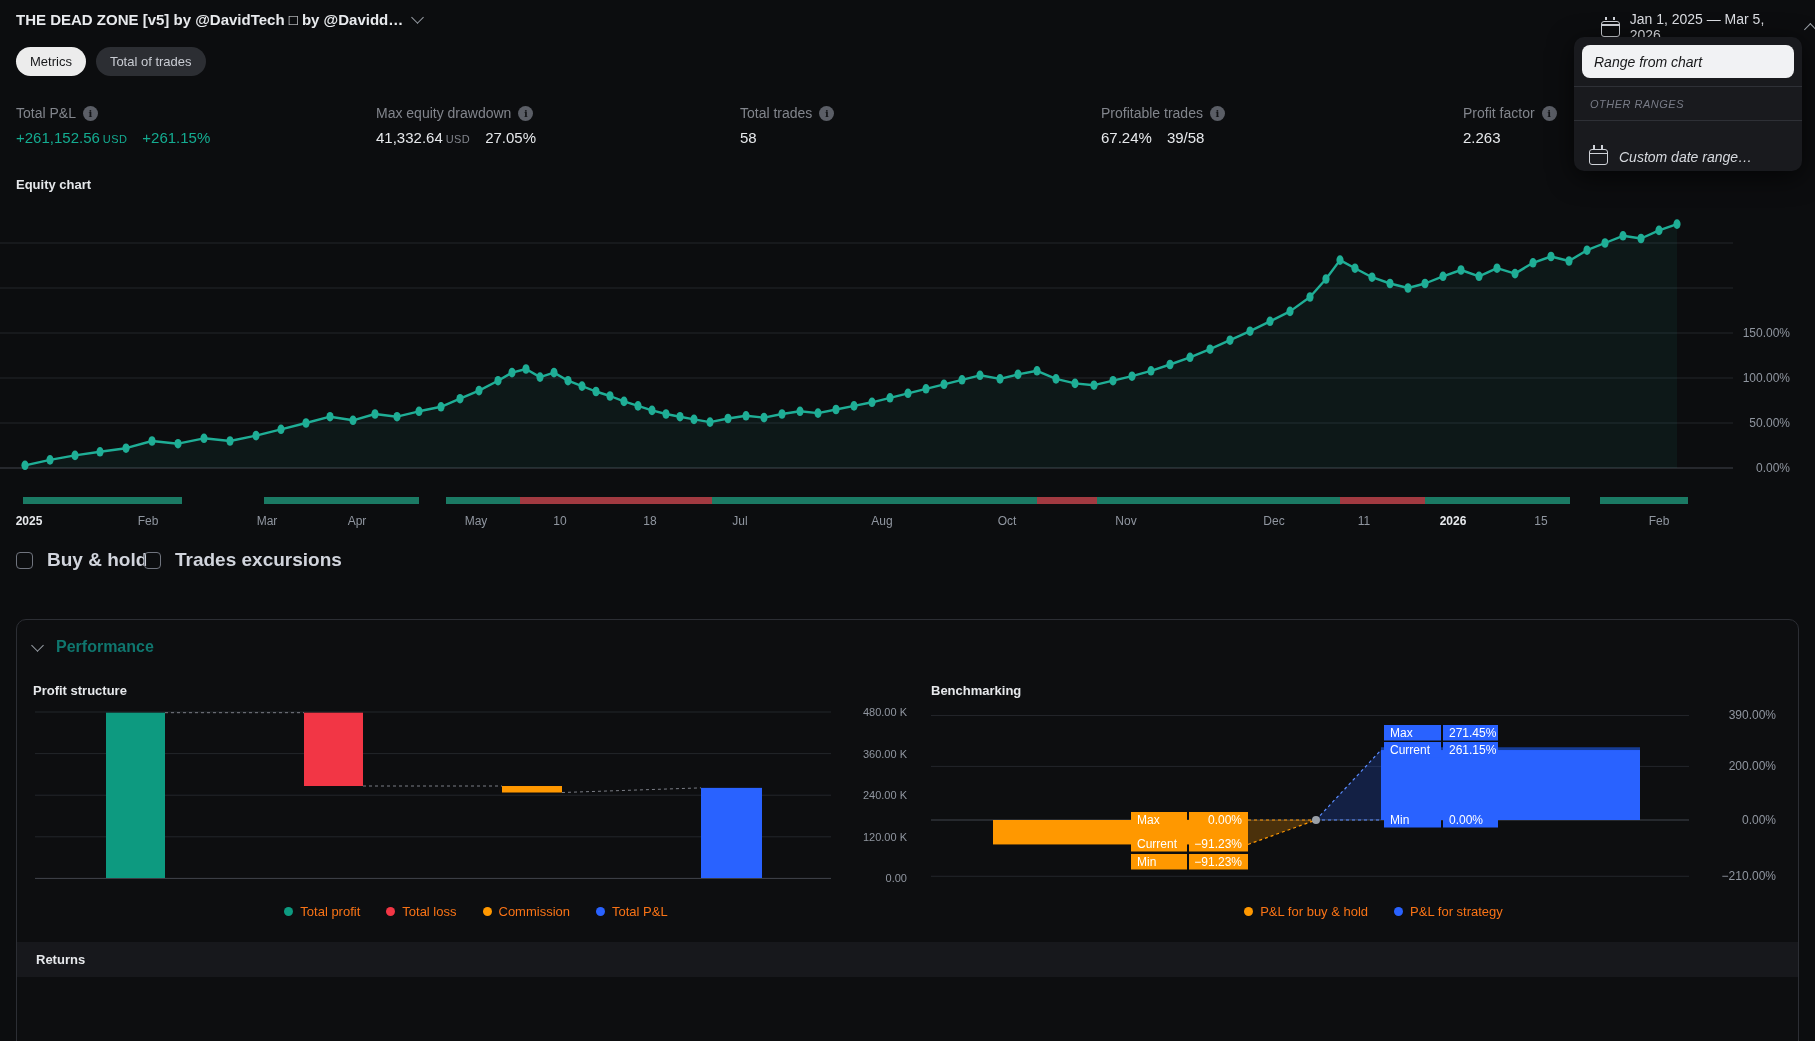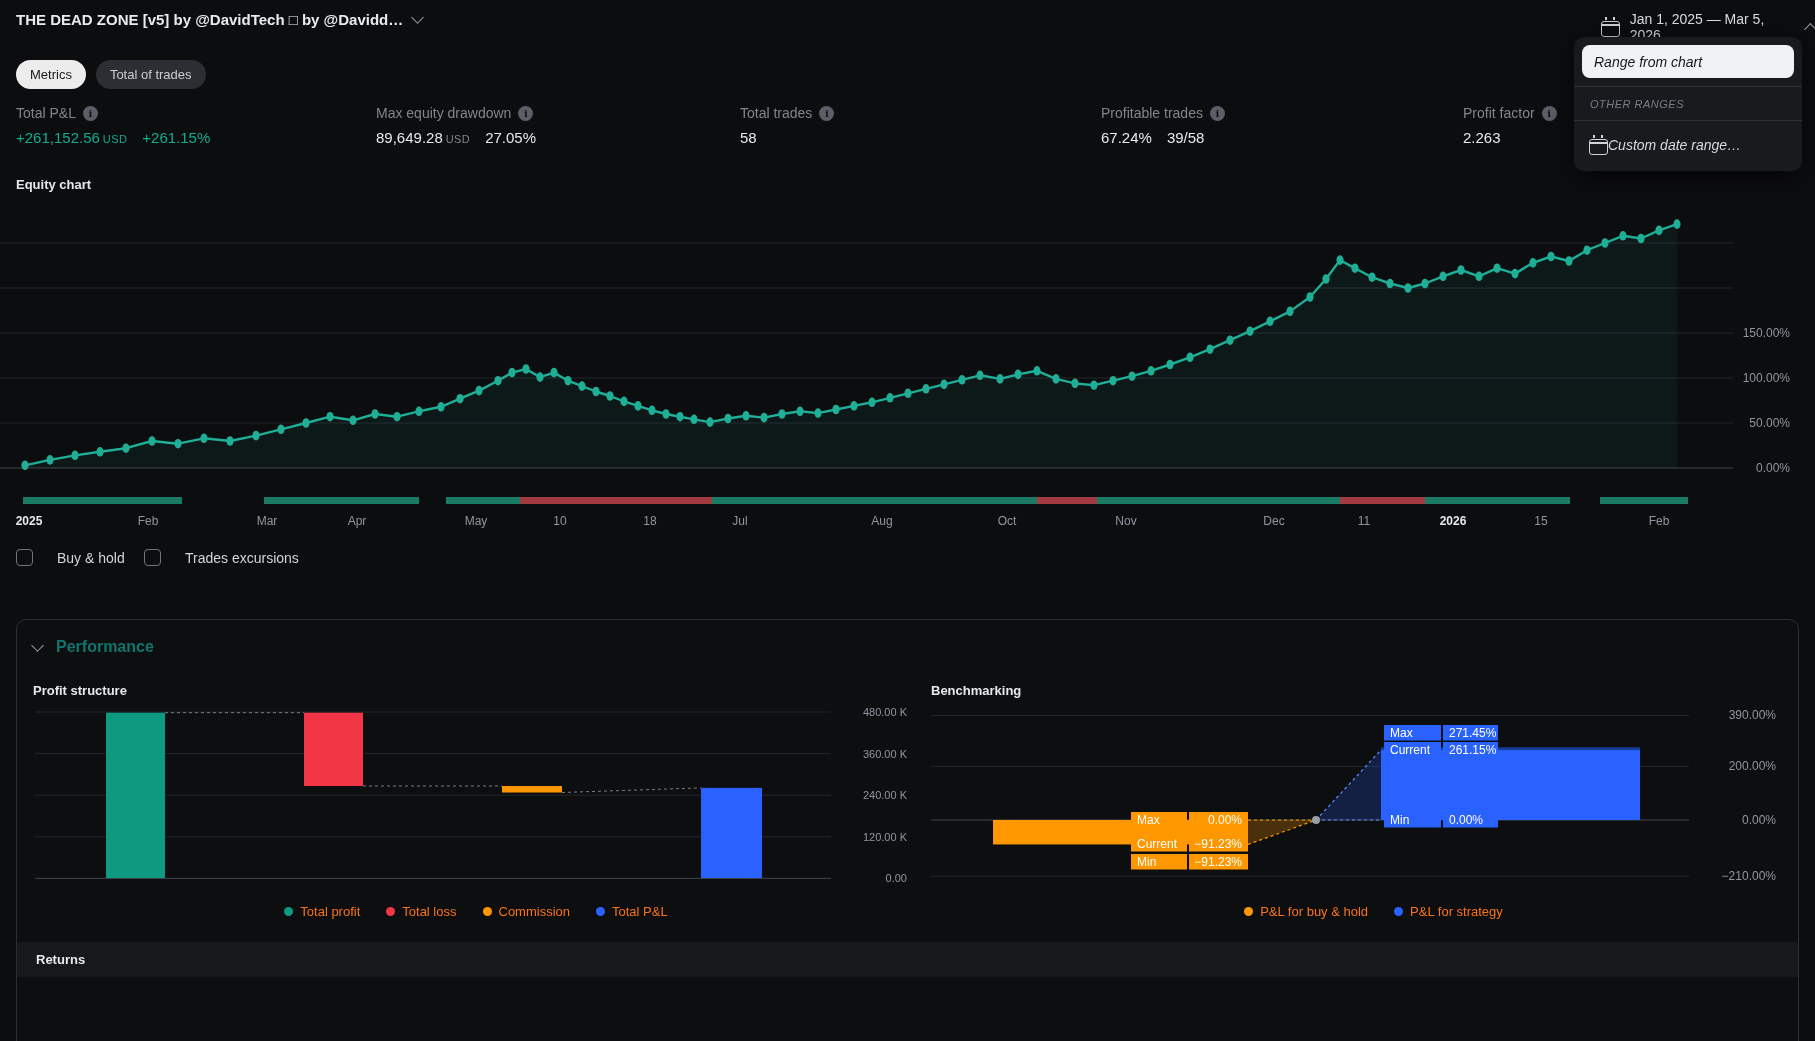--- a/index.html
+++ b/index.html
@@ -9,21 +9,21 @@
   .title{position:absolute;left:16px;top:11px;font-size:15px;font-weight:700;color:#e8eaed;display:flex;align-items:center;gap:10px;}
   .chev{width:8px;height:8px;border-right:1.8px solid #9aa0a8;border-bottom:1.8px solid #9aa0a8;display:inline-block;}
   .chev.down{transform:rotate(45deg);margin-top:-4px;}
   .chev.up{transform:rotate(-135deg);margin-top:5px;}
   .dateline{position:absolute;top:11px;left:1601px;display:flex;align-items:center;gap:10px;font-size:14px;color:#dcdee3;cursor:pointer;}
   .cal{width:17px;height:14px;border:1.6px solid #cfd2d8;border-radius:3px;position:relative;margin-top:3px;}
   .cal::before{content:"";position:absolute;top:-5px;left:2.5px;width:2px;height:3.5px;background:#cfd2d8;box-shadow:8px 0 #cfd2d8;}
   .cal::after{content:"";position:absolute;left:0;right:0;top:2.5px;height:1.6px;background:#cfd2d8;}
   
   .tabs{position:absolute;left:16px;top:47px;display:flex;gap:10px;}
-  .pill{height:29px;border-radius:15px;padding:0 14px;font-size:13px;display:flex;align-items:center;cursor:pointer;margin-top:13px;}
+  .pill{height:29px;border-radius:15px;padding:0 14px;font-size:13px;display:flex;align-items:center;cursor:pointer;}
   .pill.active{background:#ececec;color:#17181a;}
   .pill.inactive{background:#2c2e33;color:#c9ccd3;}
   
   .stat{position:absolute;top:105px;}
   .stat-label{font-size:14px;color:#82858c;display:flex;gap:7px;align-items:center;}
   .info-i{width:15px;height:15px;border-radius:50%;background:#5b5e66;color:#121316;font-size:10px;font-weight:700;
           display:inline-flex;align-items:center;justify-content:center;font-family:"DejaVu Serif",serif;}
   .stat-vals{margin-top:8px;font-size:15px;color:#e6e8eb;display:flex;align-items:baseline;white-space:nowrap;}
   .v-pos{color:#14ac91;}
   .v-small{font-size:11px;margin-left:3px;letter-spacing:.4px;}
@@ -32,21 +32,21 @@
   .section-label{position:absolute;left:16px;top:177px;font-weight:700;font-size:13px;color:#e6e8eb;}
   
   #equity{position:absolute;left:0;top:200px;}
   .seg{position:absolute;top:497px;height:7px;}
   .seg.g{background:#1b7a64;}
   .seg.r{background:#a23a41;}
   .xlab{position:absolute;top:514px;font-size:12px;color:#9096a0;transform:translateX(-50%);}
   .xlab.bold{color:#e6e8eb;font-weight:700;}
   .checkitem{position:absolute;top:549px;display:flex;align-items:center;cursor:pointer;}
   .checkbox{width:17px;height:17px;border:1.5px solid #70747e;border-radius:4px;box-sizing:border-box;}
-  .checklabel{margin-left:24px;font-size:14px;color:#d1d4dc;}
+  .checklabel{margin-left:14px;font-size:19px;color:#d1d4dc;font-weight:bold;}
   
   .panel{position:absolute;left:16px;top:619px;width:1783px;height:520px;border:1px solid #2c2e34;border-radius:10px;background:#0d0e10;box-sizing:border-box;}
   .panel-header{position:absolute;left:16px;top:18px;display:flex;align-items:center;gap:14px;font-size:16px;font-weight:700;color:#0f766e;cursor:pointer;}
   .chart-title{position:absolute;top:63px;font-size:13px;font-weight:700;color:#e6e8eb;}
   #profit{position:absolute;left:14px;top:84px;}
   #bench{position:absolute;left:914px;top:84px;}
   .legend{position:absolute;top:284px;display:flex;justify-content:center;gap:26px;font-size:13px;color:#f97316;}
   .legend .li{display:flex;align-items:center;gap:7px;cursor:pointer;}
   .dot{width:9px;height:9px;border-radius:50%;display:inline-block;}
   .returns-bar{position:absolute;left:0;top:322px;width:100%;height:35px;background:#17181c;display:flex;align-items:center;
@@ -58,21 +58,21 @@
   .rmetric{position:absolute;left:19px;top:8px;font-size:13px;color:#d1d4dc;}
   .rval{position:absolute;left:610px;top:8px;font-size:13px;color:#e6e8eb;}
   
   .menu{position:absolute;left:1574px;top:37px;width:228px;background:#191a1e;border-radius:10px;z-index:20;
         box-shadow:0 6px 26px rgba(0,0,0,.65);padding-bottom:6px;font-style:italic;}
   .menu-selected{margin:8px;height:33px;background:#f1f2f4;border-radius:8px;color:#17181a;font-size:14px;
                  display:flex;align-items:center;padding-left:12px;cursor:pointer;}
   .menu-divider{height:1px;background:#2e3036;margin-top:5px;}
   .menu-section{padding:11px 16px 5px;font-size:11px;color:#787b86;letter-spacing:.5px;}
   .menu-item{height:32px;display:flex;align-items:center;padding-left:16px;font-size:14px;color:#d6d9de;cursor:pointer;}
-  .menu-custom{height:40px;display:flex;align-items:center;padding-left:15px;font-size:14px;color:#d6d9de;cursor:pointer;margin-top:4px;}
+  .menu-custom{height:40px;display:flex;align-items:flex-end;gap:11px;padding-left:15px;font-size:14px;color:#d6d9de;cursor:pointer;margin-top:4px;}
 </style>
 </head>
 <body>
 
 <div class="page">
 
   <div class="title">
     <span>THE DEAD ZONE [v5] by @DavidTech □ by @Davidd…</span>
     <span class="chev down"></span>
   </div>
@@ -99,21 +99,21 @@
           <span class="v-pos v-small">USD</span>
           <span class="v-pos v-gap">+261.15%</span>
         </div>
       </div>
       <div class="stat" style="left: 376px;">
         <div class="stat-label">
           <span>Max equity drawdown</span>
           <div class="info-i">i</div>
         </div>
         <div class="stat-vals">
-          <span class="">89,649.28</span>
+          <span class="">41,332.64</span>
           <span class="v-small v-muted">USD</span>
           <span class="v-gap">27.05%</span>
         </div>
       </div>
       <div class="stat" style="left: 740px;">
         <div class="stat-label">
           <span>Total trades</span>
           <div class="info-i">i</div>
         </div>
         <div class="stat-vals">

